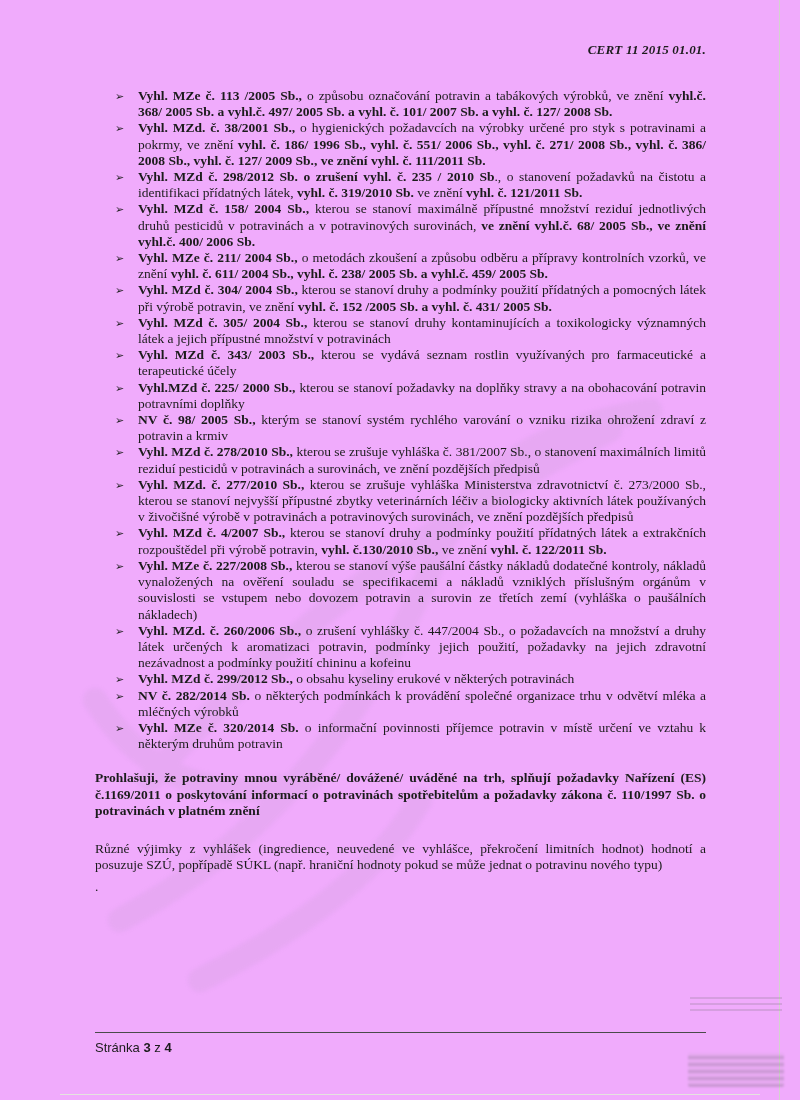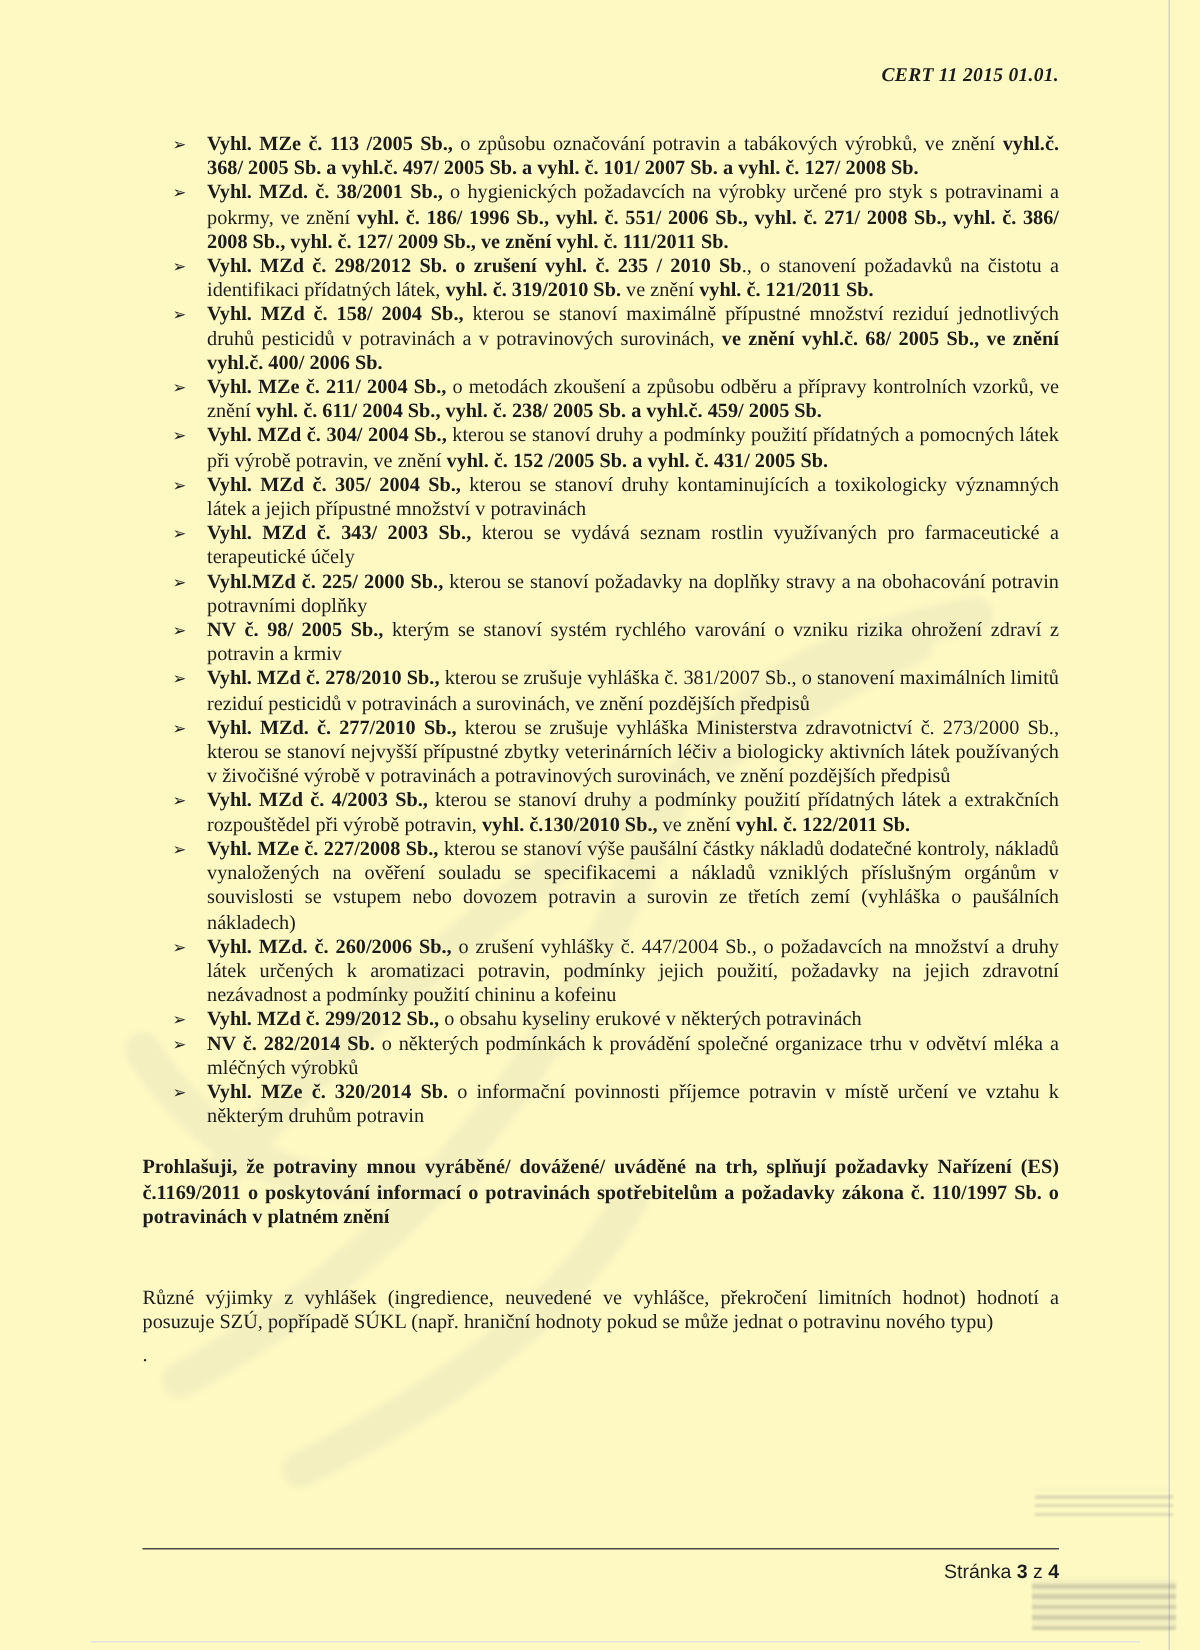--- a/index.html
+++ b/index.html
@@ -4,21 +4,21 @@
 <style>
   * { margin:0; padding:0; box-sizing:border-box; }
   html,body { width:800px; height:1100px; }
   body {
     background:#fdfdfb;
     font-family:"Liberation Serif", serif;
     color:#1c1c1c;
     position:relative;
     overflow:hidden;
   }
-  .page { position:absolute; inset:0; background:#fef9c3; }
+  .page { position:absolute; inset:0; background:#f0abfc; }
   .scan-edge-right { position:absolute; top:0; left:779px; width:1px; height:1100px; background:#d3d3cd; }
   .scan-edge-bottom { position:absolute; left:60px; top:1094px; width:700px; height:1px; background:#e4e4de; }
 
   .header {
     position:absolute; top:42px; left:95px; width:611px;
     text-align:right; font-style:italic; font-weight:bold; font-size:13px;
     letter-spacing:.2px;
   }
 
   .content {
@@ -27,27 +27,27 @@
   }
   .li { position:relative; padding-left:43px; }
   .bullet {
     position:absolute; left:20px; top:1px;
     font-family:"DejaVu Sans", sans-serif; font-size:11px; color:#222;
   }
   .b { font-weight:bold; }
 
   .para { margin-top:18px; }
   .para.declaration { font-weight:bold; }
-  .para.exceptions { margin-top:38px; }
+  .para.exceptions { margin-top:22px; }
   .para.lone-dot { margin-top:6px; text-align:left; }
 
   .footer {
     position:absolute; left:95px; top:1032px; width:611px;
     border-top:1px solid #4a4a4a; padding-top:7px;
-    text-align:right;
+    text-align:left;
     font-family:"Liberation Sans", sans-serif; font-size:13px;
     white-space:pre-wrap;
   }
 
   .watermark { position:absolute; left:0; top:0; pointer-events:none; filter:blur(2px); }
 
   .smudge-1 {
     position:absolute; left:690px; top:993px; width:92px; height:18px;
     background:repeating-linear-gradient(0deg, rgba(110,110,112,.55) 0 2px, transparent 2px 6px);
     opacity:.38; filter:blur(.6px);
@@ -85,21 +85,21 @@
         <div class="li"><span class="bullet">➢</span><span><span class="b">Vyhl. MZd č. 298/2012 Sb. o zrušení vyhl. č. 235 / 2010 Sb</span><span>., o stanovení požadavků na čistotu a identifikaci přídatných látek, </span><span class="b">vyhl. č. 319/2010 Sb.</span><span> ve znění </span><span class="b">vyhl. č. 121/2011 Sb.</span></span></div>
         <div class="li"><span class="bullet">➢</span><span><span class="b">Vyhl. MZd č. 158/ 2004 Sb.,</span><span> kterou se stanoví maximálně přípustné množství reziduí jednotlivých druhů pesticidů v potravinách a v potravinových surovinách, </span><span class="b">ve znění vyhl.č. 68/ 2005 Sb., ve znění vyhl.č. 400/ 2006 Sb.</span></span></div>
         <div class="li"><span class="bullet">➢</span><span><span class="b">Vyhl. MZe č. 211/ 2004 Sb.,</span><span> o metodách zkoušení a způsobu odběru a přípravy kontrolních vzorků, ve znění </span><span class="b">vyhl. č. 611/ 2004 Sb., vyhl. č. 238/ 2005 Sb. a vyhl.č. 459/ 2005 Sb.</span></span></div>
         <div class="li"><span class="bullet">➢</span><span><span class="b">Vyhl. MZd č. 304/ 2004 Sb.,</span><span> kterou se stanoví druhy a podmínky použití přídatných a pomocných látek při výrobě potravin, ve znění </span><span class="b">vyhl. č. 152 /2005 Sb. a vyhl. č. 431/ 2005 Sb.</span></span></div>
         <div class="li"><span class="bullet">➢</span><span><span class="b">Vyhl. MZd č. 305/ 2004 Sb.,</span><span> kterou se stanoví druhy kontaminujících a toxikologicky významných látek a jejich přípustné množství v potravinách</span></span></div>
         <div class="li"><span class="bullet">➢</span><span><span class="b">Vyhl. MZd č. 343/ 2003 Sb.,</span><span> kterou se vydává seznam rostlin využívaných pro farmaceutické a terapeutické účely</span></span></div>
         <div class="li"><span class="bullet">➢</span><span><span class="b">Vyhl.MZd č. 225/ 2000 Sb.,</span><span> kterou se stanoví požadavky na doplňky stravy a na obohacování potravin potravními doplňky</span></span></div>
         <div class="li"><span class="bullet">➢</span><span><span class="b">NV č. 98/ 2005 Sb.,</span><span> kterým se stanoví systém rychlého varování o vzniku rizika ohrožení zdraví z potravin a krmiv</span></span></div>
         <div class="li"><span class="bullet">➢</span><span><span class="b">Vyhl. MZd č. 278/2010 Sb.,</span><span> kterou se zrušuje vyhláška č. 381/2007 Sb., o stanovení maximálních limitů reziduí pesticidů v potravinách a surovinách, ve znění pozdějších předpisů</span></span></div>
         <div class="li"><span class="bullet">➢</span><span><span class="b">Vyhl. MZd. č. 277/2010 Sb.,</span><span> kterou se zrušuje vyhláška Ministerstva zdravotnictví č. 273/2000 Sb., kterou se stanoví nejvyšší přípustné zbytky veterinárních léčiv a biologicky aktivních látek používaných v živočišné výrobě v potravinách a potravinových surovinách, ve znění pozdějších předpisů</span></span></div>
-        <div class="li"><span class="bullet">➢</span><span><span class="b">Vyhl. MZd č. 4/2003 Sb.,</span><span> kterou se stanoví druhy a podmínky použití přídatných látek a extrakčních rozpouštědel při výrobě potravin, </span><span class="b">vyhl. č.130/2010 Sb.,</span><span> ve znění </span><span class="b">vyhl. č. 122/2011 Sb.</span></span></div>
+        <div class="li"><span class="bullet">➢</span><span><span class="b">Vyhl. MZd č. 4/2007 Sb.,</span><span> kterou se stanoví druhy a podmínky použití přídatných látek a extrakčních rozpouštědel při výrobě potravin, </span><span class="b">vyhl. č.130/2010 Sb.,</span><span> ve znění </span><span class="b">vyhl. č. 122/2011 Sb.</span></span></div>
         <div class="li"><span class="bullet">➢</span><span><span class="b">Vyhl. MZe č. 227/2008 Sb.,</span><span> kterou se stanoví výše paušální částky nákladů dodatečné kontroly, nákladů vynaložených na ověření souladu se specifikacemi a nákladů vzniklých příslušným orgánům v souvislosti se vstupem nebo dovozem potravin a surovin ze třetích zemí (vyhláška o paušálních nákladech)</span></span></div>
         <div class="li"><span class="bullet">➢</span><span><span class="b">Vyhl. MZd. č. 260/2006 Sb.,</span><span> o zrušení vyhlášky č. 447/2004 Sb., o požadavcích na množství a druhy látek určených k aromatizaci potravin, podmínky jejich použití, požadavky na jejich zdravotní nezávadnost a podmínky použití chininu a kofeinu</span></span></div>
         <div class="li"><span class="bullet">➢</span><span><span class="b">Vyhl. MZd č. 299/2012 Sb.,</span><span> o obsahu kyseliny erukové v některých potravinách</span></span></div>
         <div class="li"><span class="bullet">➢</span><span><span class="b">NV č. 282/2014 Sb.</span><span> o některých podmínkách k provádění společné organizace trhu v odvětví mléka a mléčných výrobků</span></span></div>
         <div class="li"><span class="bullet">➢</span><span><span class="b">Vyhl. MZe č. 320/2014 Sb.</span><span> o informační povinnosti příjemce potravin v místě určení ve vztahu k některým druhům potravin</span></span></div>
       </div>
 
     <p class="para declaration">Prohlašuji, že potraviny mnou vyráběné/ dovážené/ uváděné na trh, splňují požadavky Nařízení (ES) č.1169/2011 o poskytování informací o potravinách spotřebitelům a požadavky zákona č. 110/1997 Sb. o potravinách v platném znění</p>
 
     <p class="para exceptions">Různé výjimky z vyhlášek (ingredience, neuvedené ve vyhlášce, překročení limitních hodnot) hodnotí a posuzuje SZÚ, popřípadě SÚKL (např. hraniční hodnoty pokud se může jednat o potravinu nového typu)</p>

